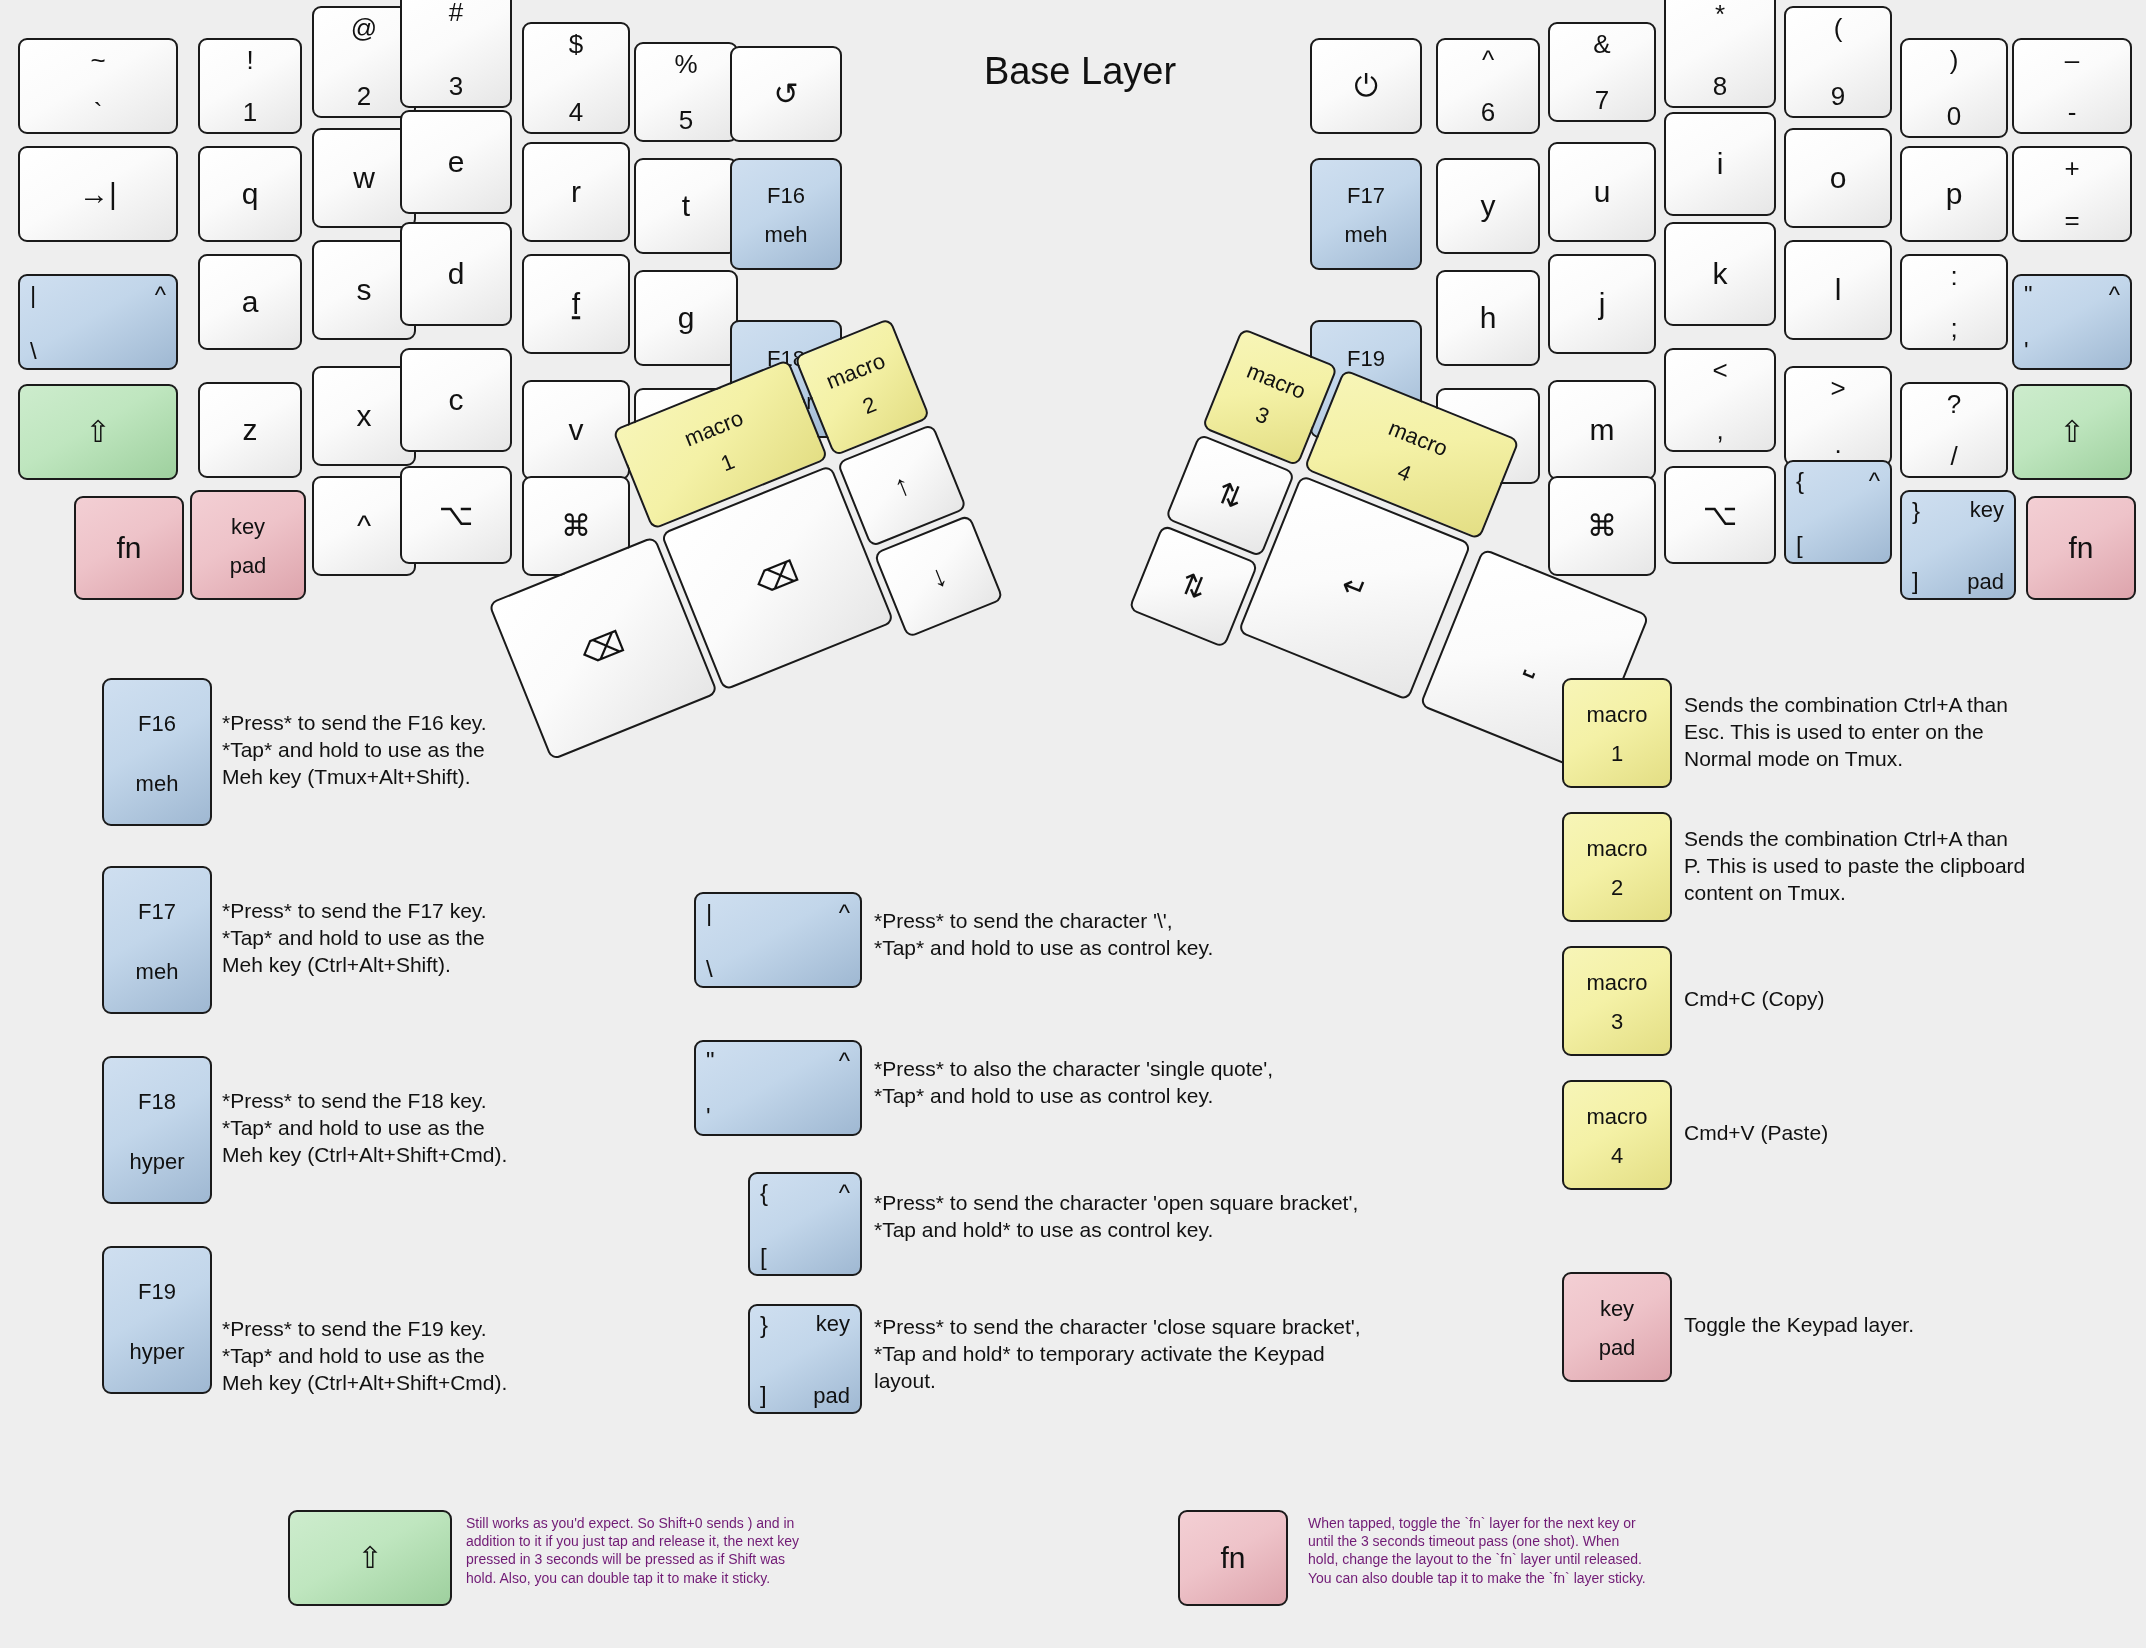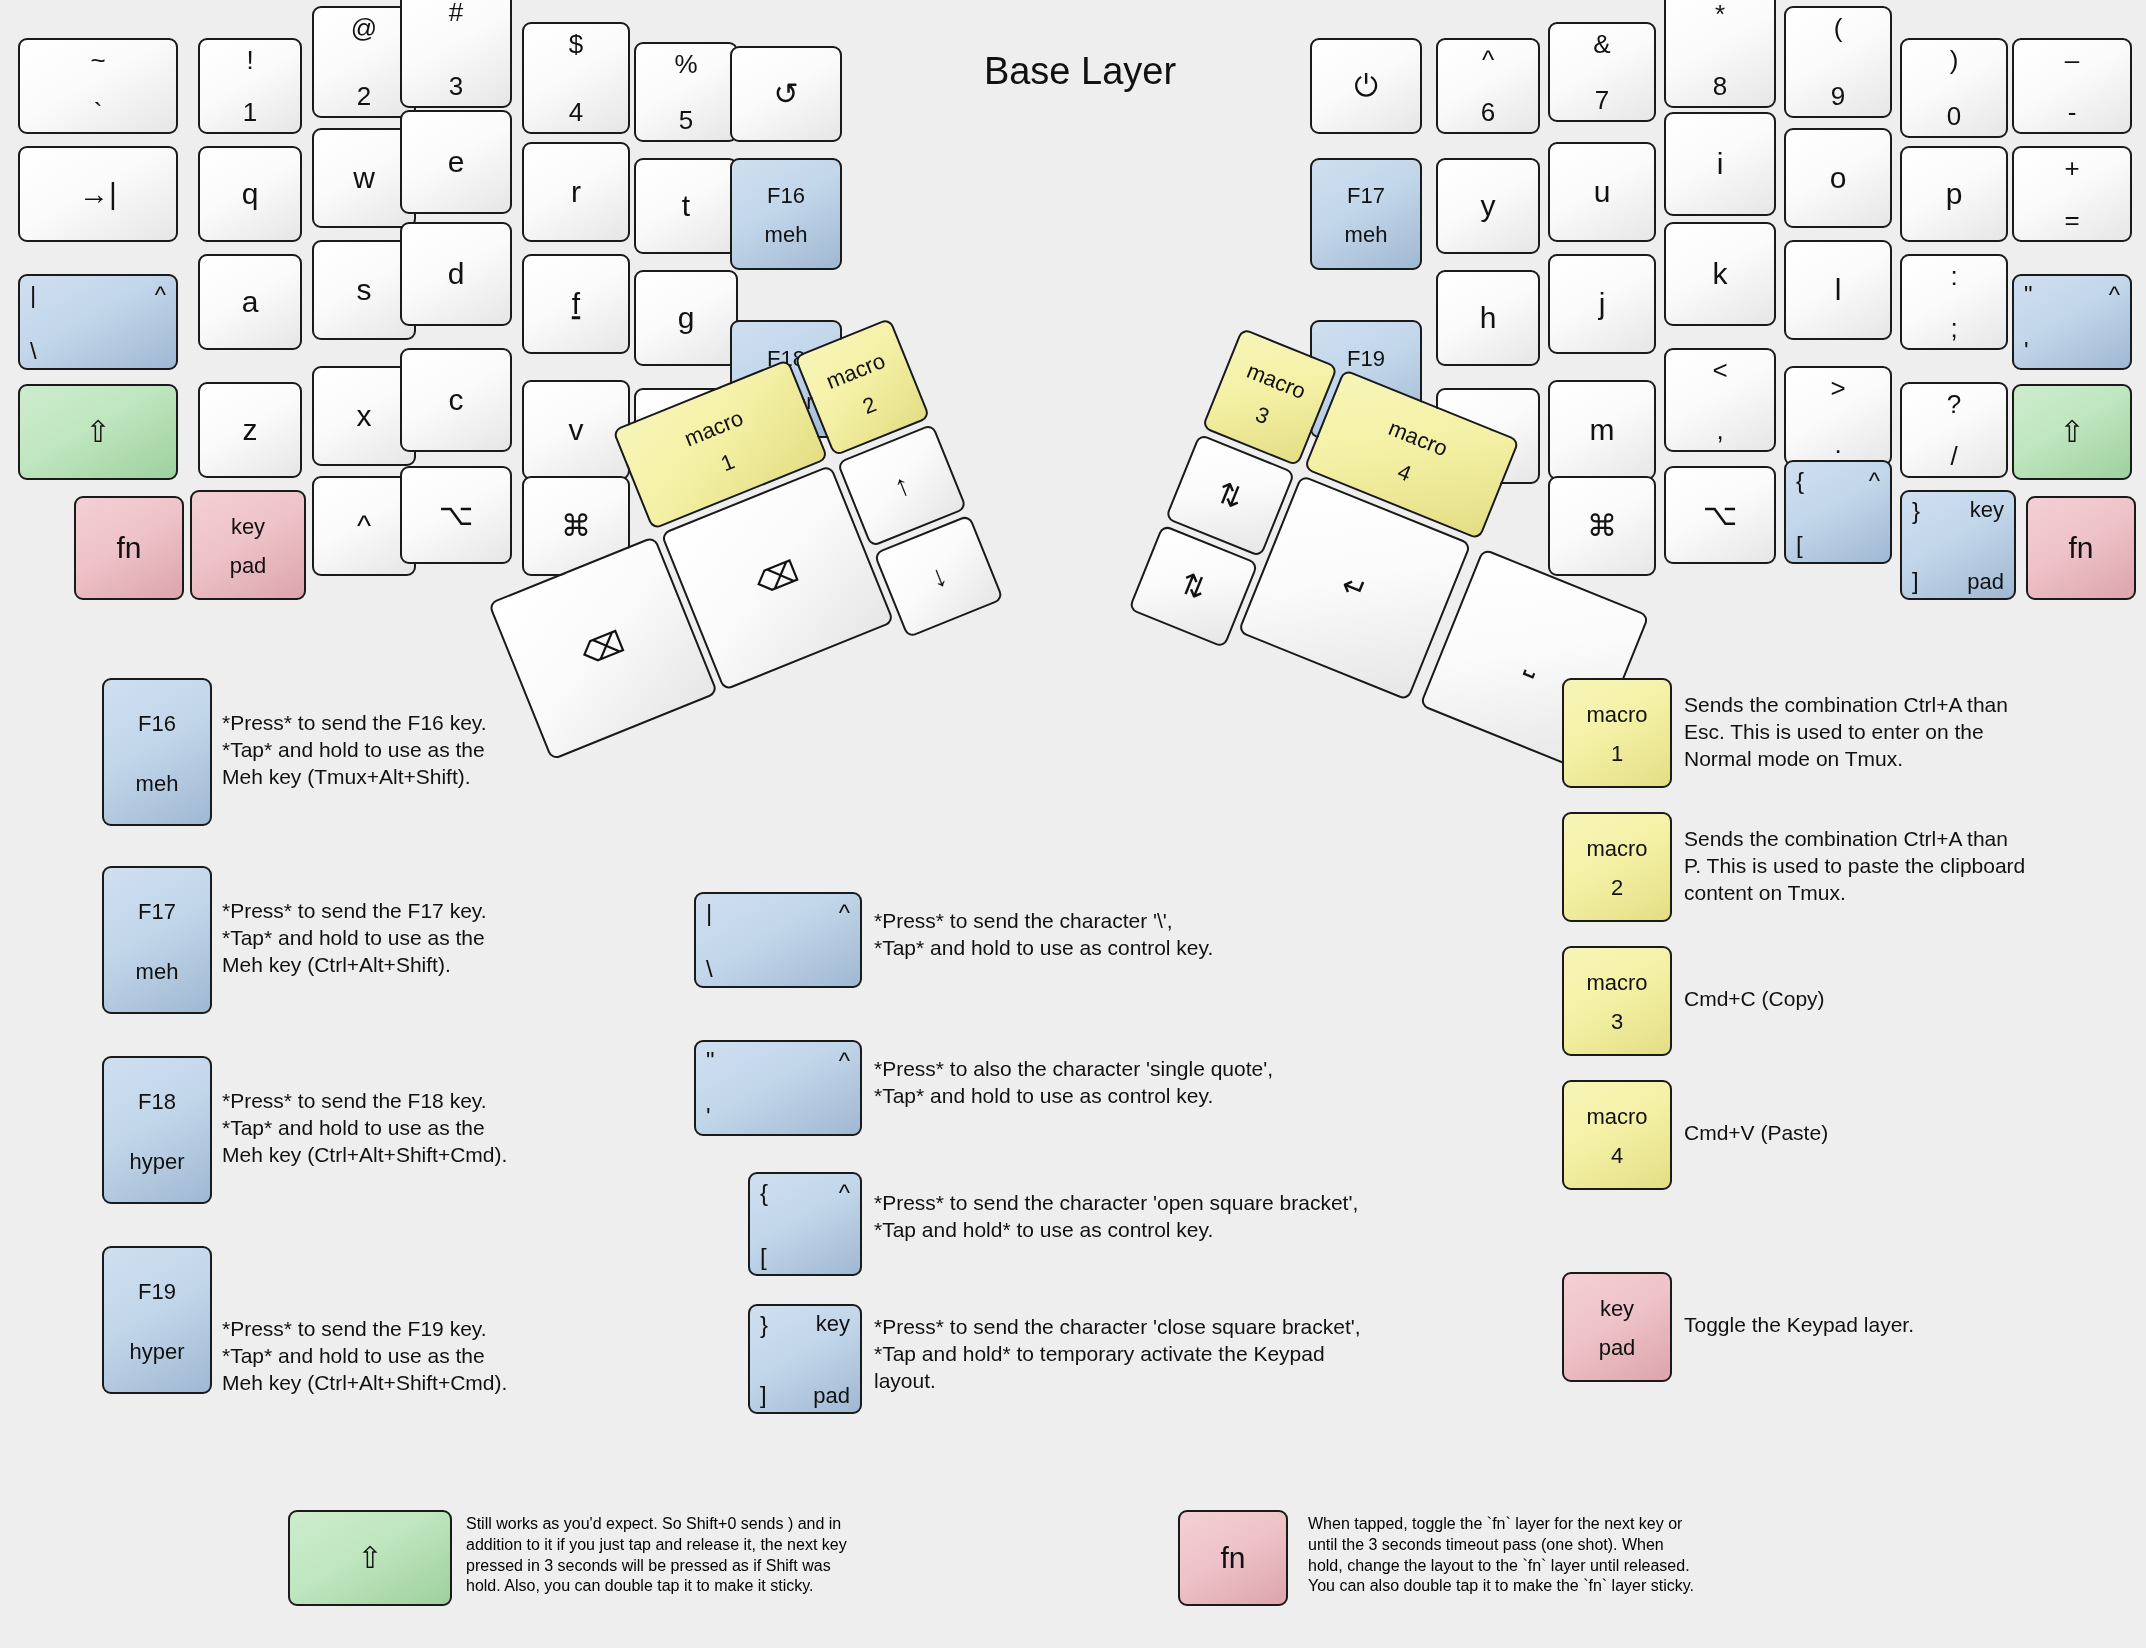--- a/index.html
+++ b/index.html
@@ -75,22 +75,22 @@
   #rightThumb { left:1520px; top:440px; transform: rotate(22deg); transform-origin: 0 0; }
   .legend-text {
     position:absolute;
     font-size: 21px;
     color:#111;
     line-height: 1.28;
     white-space: pre-line;
   }
   .footer-text {
     position:absolute;
-    font-size:16px;
-    color:#000000;
+    font-size:14px;
+    color:#701a75;
     line-height:1.3;
     white-space: pre-line;
   }
 </style>
 </head>
 <body>
 
 <div id="stage">
   <div id="title">Base Layer</div>
 

